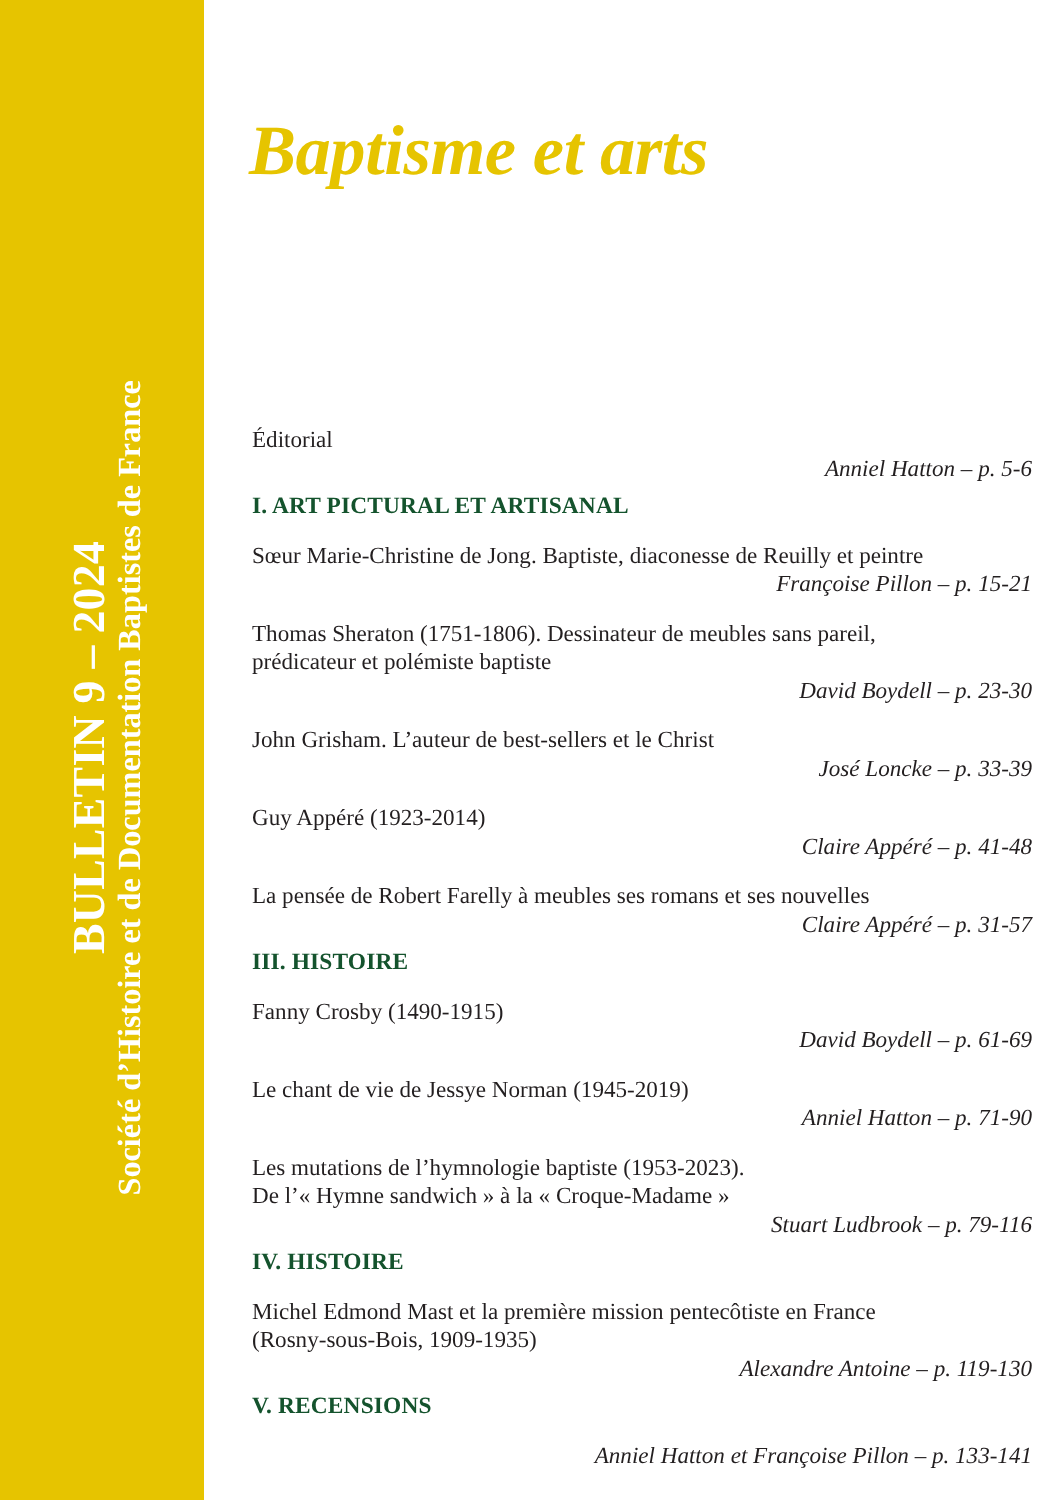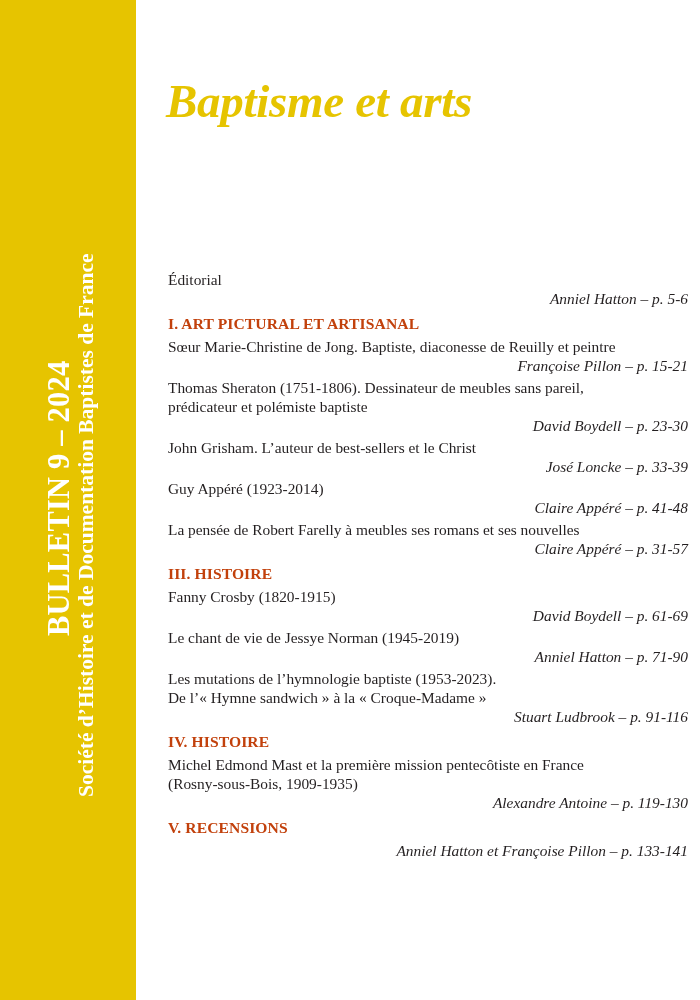--- a/index.html
+++ b/index.html
@@ -31,25 +31,25 @@
       position: absolute; left: 166px; top: 78px;
       font-family: "Liberation Serif", "DejaVu Serif", serif;
       font-weight: bold; font-style: italic;
       font-size: 47px; line-height: 1;
       color: #e6c400; white-space: nowrap; letter-spacing: -0.3px;
     }
     .toc {
       position: absolute; left: 168px; top: 270px; width: 520px;
       font-size: 15.4px; line-height: 19px;
     }
-    .entry { margin: 0 0 3px 0; }
+    .entry { margin: 14px 0 3px 0; }
     .entry .t { display: block; }
     .entry .a { display: block; font-style: italic; padding-left: 23px; text-align: right; }
     .section {
-      color: #c2410c; font-weight: bold; font-size: 15.6px;
+      color: #14532d; font-weight: bold; font-size: 15.6px;
       margin: 6px 0 4px 0; letter-spacing: 0.1px;
     }
   </style>
 </head>
 <body>
 
 <div class="band">
   <div class="vtext vt-bulletin">BULLETIN 9 – 2024</div>
   <div class="vtext vt-society">Société d’Histoire et de Documentation Baptistes de France</div>
 </div>
@@ -81,31 +81,31 @@
     <span class="t">Guy Appéré (1923-2014)</span>
     <span class="a">Claire Appéré – p. 41-48</span>
   </div>
   <div class="entry">
     <span class="t">La pensée de Robert Farelly à meubles ses romans et ses nouvelles</span>
     <span class="a">Claire Appéré – p. 31-57</span>
   </div>
 
   <div class="section">III. HISTOIRE</div>
   <div class="entry">
-    <span class="t">Fanny Crosby (1820-1915)</span>
+    <span class="t">Fanny Crosby (1490-1915)</span>
     <span class="a">David Boydell – p. 61-69</span>
   </div>
   <div class="entry">
     <span class="t">Le chant de vie de Jessye Norman (1945-2019)</span>
     <span class="a">Anniel Hatton – p. 71-90</span>
   </div>
   <div class="entry">
     <span class="t">Les mutations de l’hymnologie baptiste (1953-2023).</span>
     <span class="t">De l’« Hymne sandwich » à la « Croque-Madame »</span>
-    <span class="a">Stuart Ludbrook – p. 91-116</span>
+    <span class="a">Stuart Ludbrook – p. 79-116</span>
   </div>
 
   <div class="section">IV. HISTOIRE</div>
   <div class="entry">
     <span class="t">Michel Edmond Mast et la première mission pentecôtiste en France</span>
     <span class="t">(Rosny-sous-Bois, 1909-1935)</span>
     <span class="a">Alexandre Antoine – p. 119-130</span>
   </div>
 
   <div class="section">V. RECENSIONS</div>

